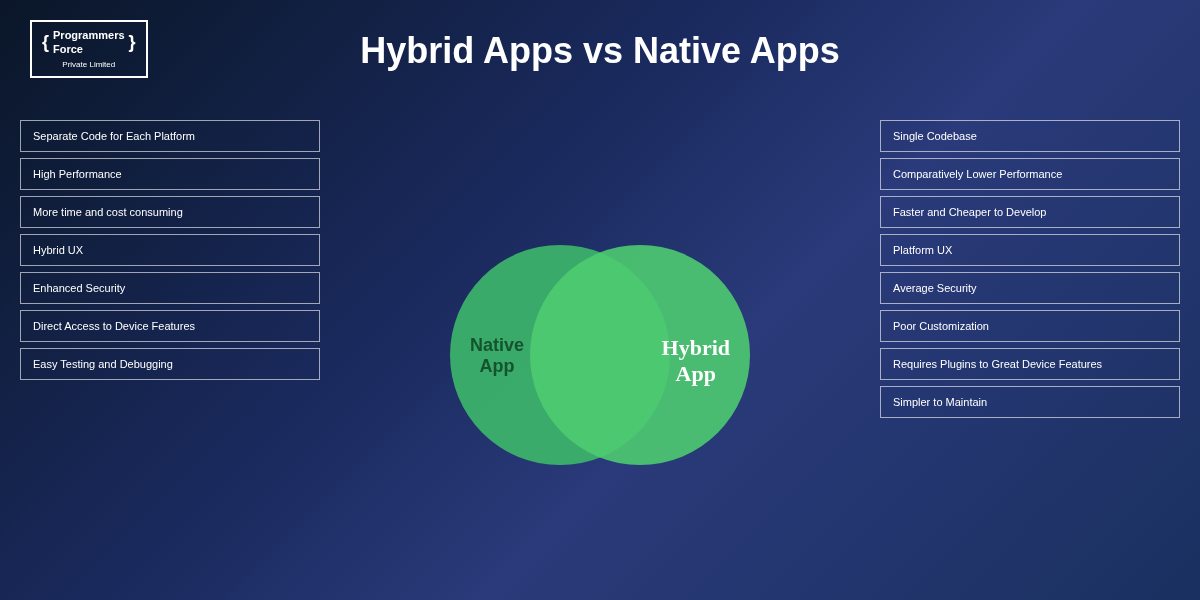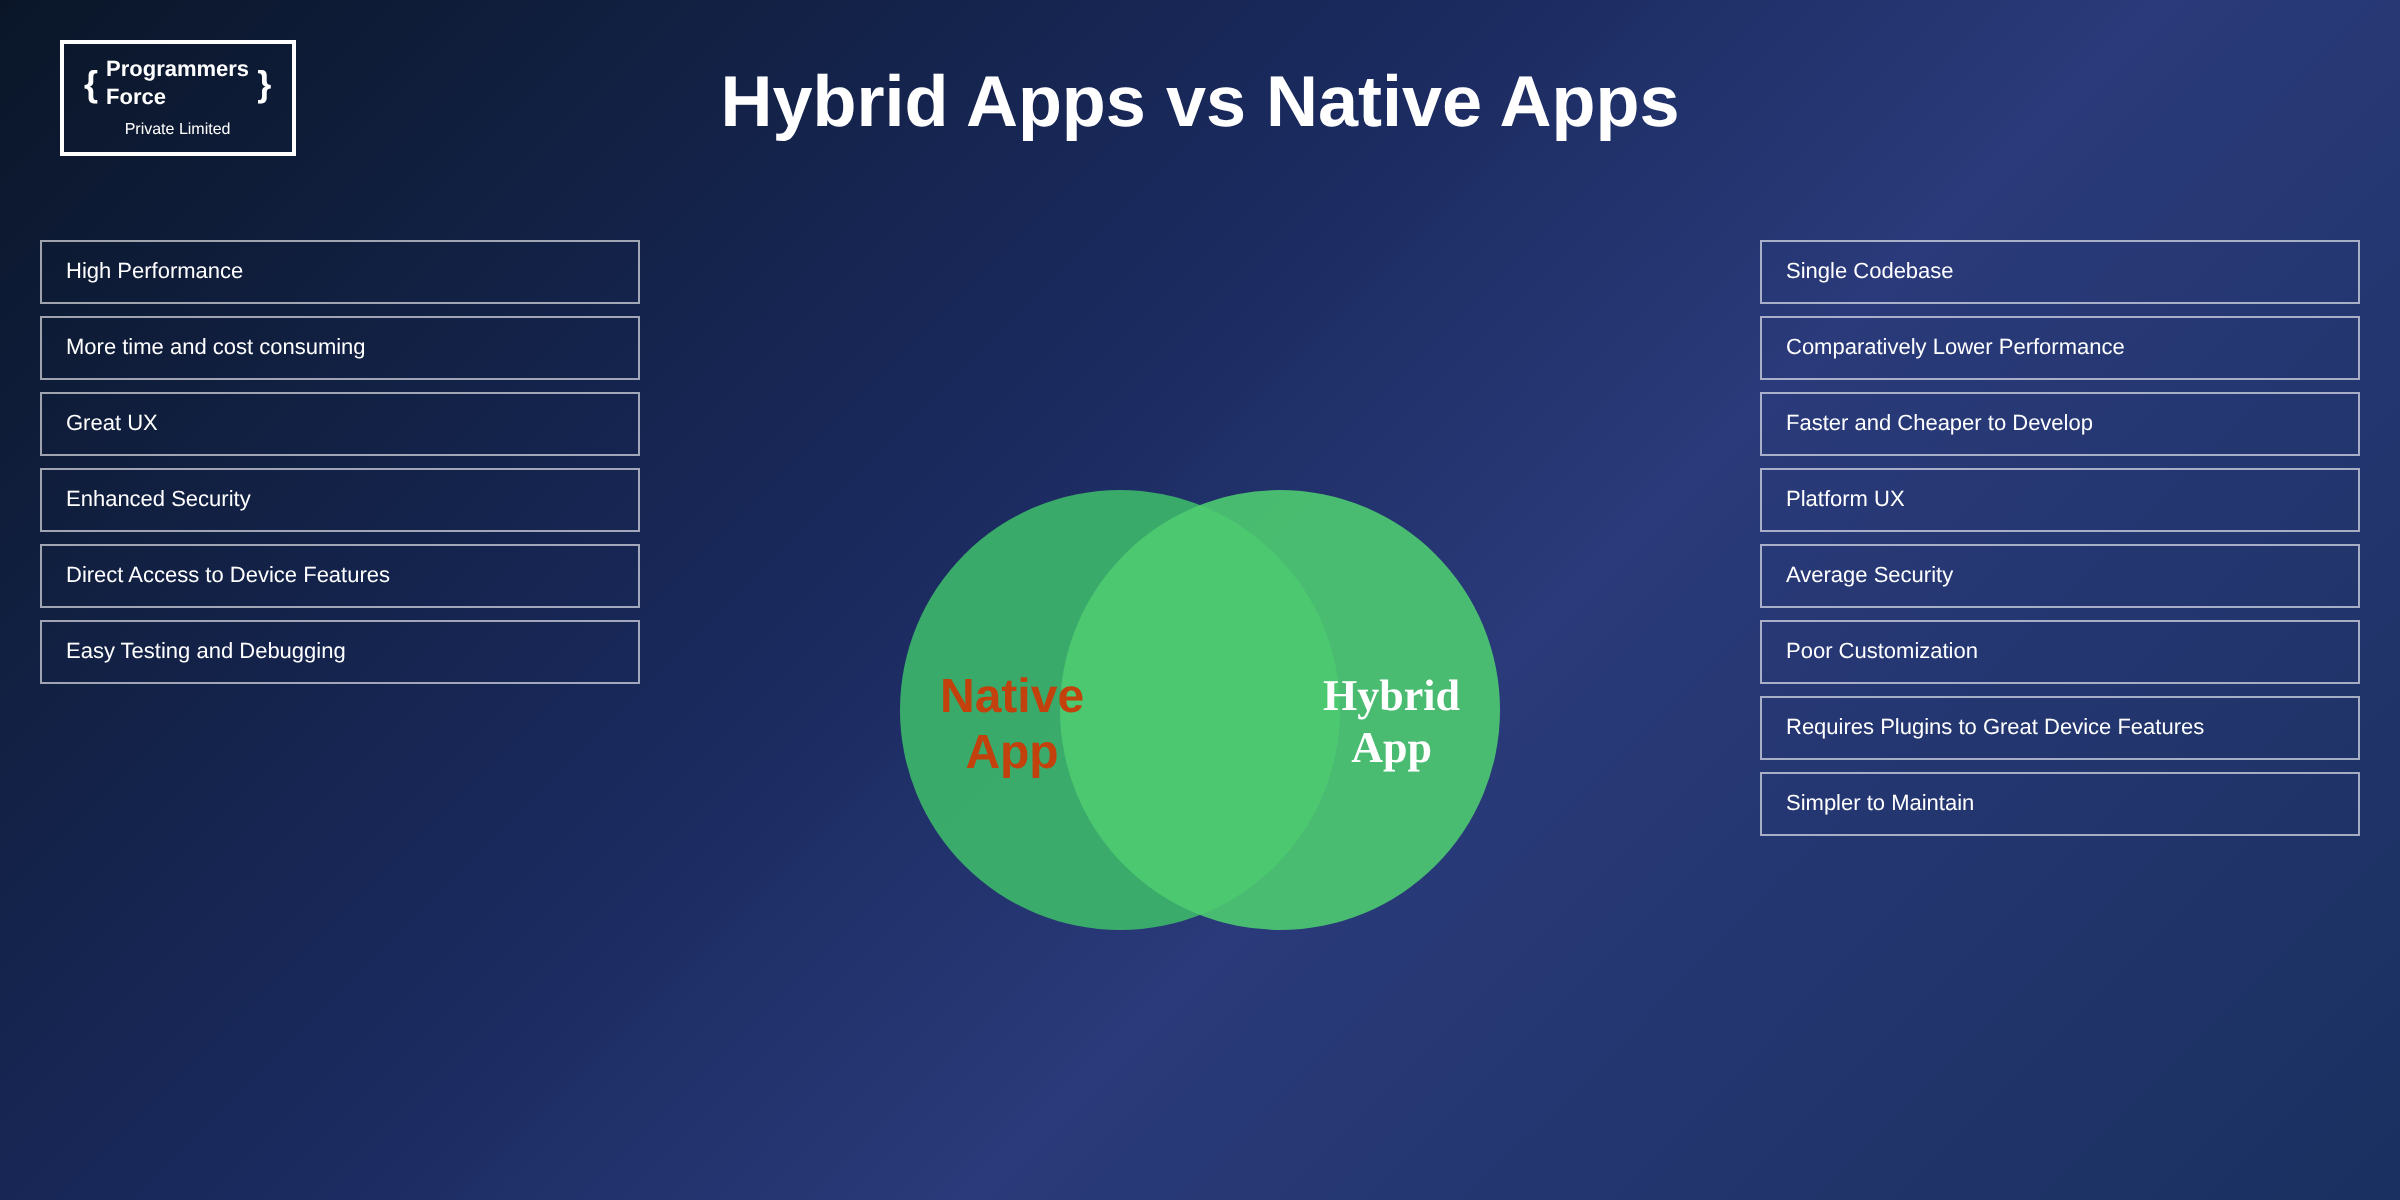--- a/index.html
+++ b/index.html
@@ -136,23 +136,23 @@
       background: #4ecb71;
       right: 10px;
       top: 50px;
       opacity: 0.9;
     }
 
     .native-label {
       position: absolute;
       left: 30px;
       top: 140px;
-      font-size: 24px;
-      font-weight: bold;
-      color: #c2410c;
+      font-size: 18px;
+      font-weight: bold;
+      color: #14532d;
       text-align: center;
       z-index: 3;
     }
 
     .hybrid-label {
       position: absolute;
       right: 30px;
       top: 140px;
       font-size: 22px;
       font-weight: bold;
@@ -176,23 +176,24 @@
   </div>
   <div class="logo-sub">Private Limited</div>
 </div>
 
 <h1 class="main-title">Hybrid Apps vs Native Apps</h1>
 
 <div class="content-area">
 
   <div class="left-column">
 
+  <div class="feature-box">Separate Code for Each Platform</div>
       <div class="feature-box">High Performance</div>
       <div class="feature-box">More time and cost consuming</div>
-      <div class="feature-box">Great UX</div>
+      <div class="feature-box">Hybrid UX</div>
       <div class="feature-box">Enhanced Security</div>
       <div class="feature-box">Direct Access to Device Features</div>
       <div class="feature-box">Easy Testing and Debugging</div>
     </div>
 
   <div class="center-area">
     <div class="venn-container">
 
       <div class="circle circle-native"></div>
 

